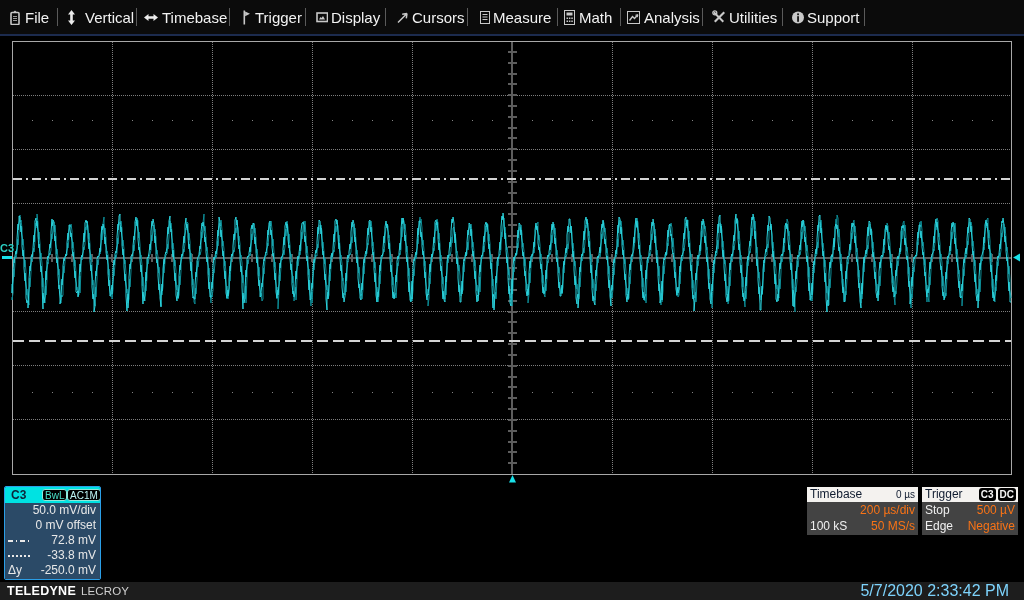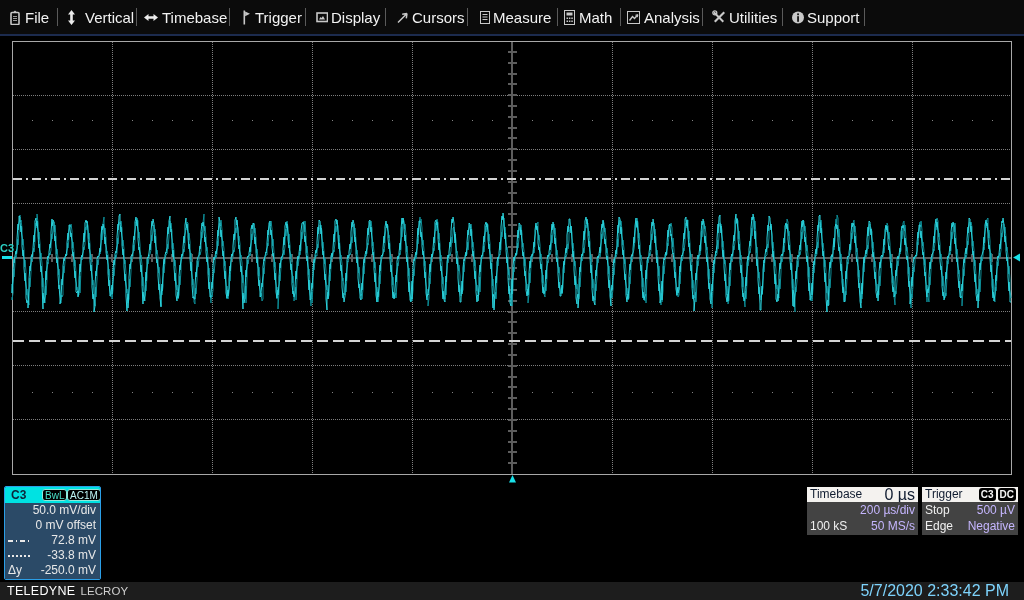--- a/index.html
+++ b/index.html
@@ -17,30 +17,30 @@
 .ac1m{left:62px;color:#bdf6f6}
 .c3body{position:relative;height:77px;background:#2b4a67}
 .row{position:relative;height:15px;line-height:15px}
 .row .r{position:absolute;right:4px;font-size:12px;color:#e8e8e8}
 .row .l{position:absolute;left:3px;top:6px}
 .row .l svg{display:block}
 .row .l.dy{top:0;font-size:12px;color:#e8e8e8;line-height:15px}
 .tbox{position:absolute;top:487px;height:48px}
 .thdr{position:relative;height:15px;background:#f4f2ef}
 .hl{position:absolute;left:3px;top:0;line-height:15px;font-size:12px;color:#101c30}
-.hr{position:absolute;right:3px;top:0;line-height:15px;font-size:16px;color:#101c30}
+.hr{position:absolute;right:3px;top:0;line-height:15px;font-size:10px;color:#101c30}
 .hbadges{position:absolute;right:2px;top:1px;font-size:0}
 .hb{display:inline-block;vertical-align:top;height:13px;line-height:13px;background:#000;border-radius:3px;font-size:10px;font-weight:bold;color:#f5f5f5;padding:0 2px;margin-left:2px}
 .tbody{position:relative;height:33px;background:#434343}
 .trow{position:relative;height:16px;line-height:16px}
 .tl2{position:absolute;left:3px;font-size:12px;color:#f0f0f0}
-.tr2{position:absolute;right:3px;font-size:12px;color:#c4b5fd}
+.tr2{position:absolute;right:3px;font-size:12px;color:#f97316}
 .botbar{position:absolute;left:0;top:582px;width:1024px;height:18px;background:#1d1d1d}
 .logo{position:absolute;left:7px;top:0;line-height:18px;font-size:12.5px;color:#fff}
-.logo b{font-weight:normal;letter-spacing:0.3px}
+.logo b{font-weight:bold;letter-spacing:0.3px}
 .lecroy{color:#cfcfcf;letter-spacing:0.1px;font-weight:normal;margin-left:5px;font-size:11.5px}
 .datetime{position:absolute;right:15px;top:0;line-height:18px;font-size:16px;color:#7dd3fc}
 </style></head>
 <body>
 <div class="stage">
 <svg width="1024" height="600" viewBox="0 0 1024 600" style="position:absolute;left:0;top:0">
       <g stroke="#7e7e7e" stroke-width="1" stroke-dasharray="1 1" shape-rendering="crispEdges">
         <line x1="112.5" y1="42" x2="112.5" y2="473"></line>
         <line x1="212.5" y1="42" x2="212.5" y2="473"></line>
         <line x1="312.5" y1="42" x2="312.5" y2="473"></line>

